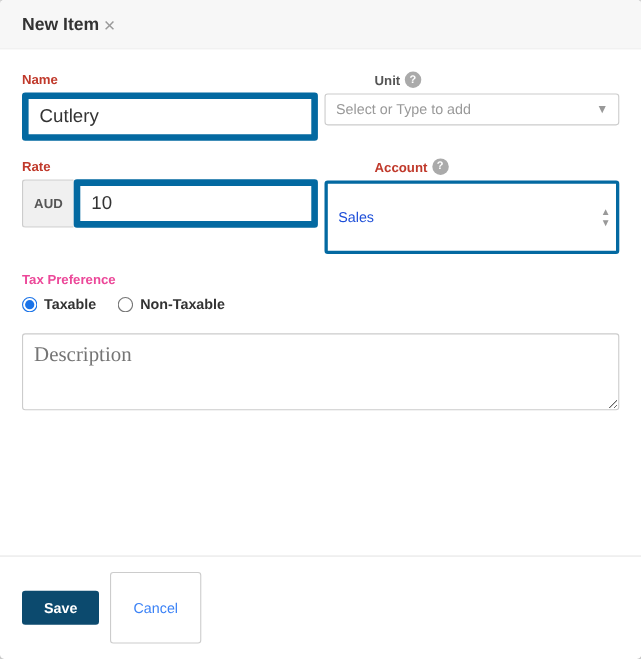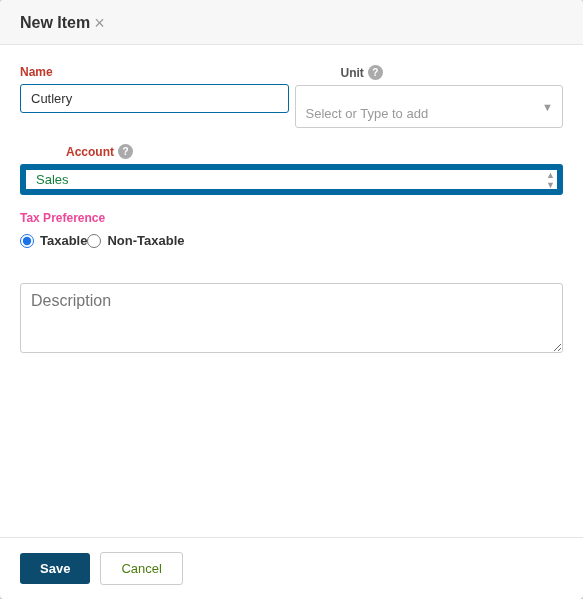--- a/index.html
+++ b/index.html
@@ -79,36 +79,36 @@
       width: 15px;
       height: 15px;
       border-radius: 50%;
       background: #aaa;
       color: #fff;
       font-size: 10px;
       font-weight: bold;
       cursor: default;
     }
     input[type="text"] {
-      border: 1px solid #0369a1;
+      border: 6px solid #0369a1;
       border-radius: 3px;
       padding: 6px 10px;
-      font-size: 13px;
+      font-size: 17px;
       color: #333;
       outline: none;
       width: 100%;
     }
     .select-wrapper {
       position: relative;
     }
     .select-wrapper select {
       width: 100%;
       border: 1px solid #ccc;
       border-radius: 3px;
-      padding: 20px 30px 6px 10px;
+      padding: 6px 30px 6px 10px;
       font-size: 13px;
       color: #999;
       background: #fff;
       appearance: none;
       -webkit-appearance: none;
       outline: none;
       cursor: pointer;
     }
     .select-arrow {
       position: absolute;
@@ -156,25 +156,25 @@
       border: 1px solid #ccc;
       border-radius: 0 3px 3px 0;
       padding: 6px 10px;
       font-size: 13px;
       color: #333;
       outline: none;
       flex: 1;
     }
     .account-select {
       width: 100%;
-      border: 6px solid #0369a1;
-      border-radius: 3px;
-      padding: 2px 10px;
-      font-size: 13px;
-      color: #15803d;
+      border: 3px solid #0369a1;
+      border-radius: 3px;
+      padding: 23px 10px;
+      font-size: 13px;
+      color: #1d4ed8;
       background: #fff;
       appearance: none;
       -webkit-appearance: none;
       outline: none;
       cursor: pointer;
     }
     .account-select-wrapper {
       position: relative;
     }
     .account-arrows {
@@ -191,71 +191,72 @@
       gap: 1px;
     }
     .tax-pref-label {
       font-size: 12px;
       color: #ec4899;
       font-weight: 600;
       margin-bottom: 8px;
     }
     .radio-group {
       display: flex;
+      gap: 20px;
       align-items: flex-start;
-      margin-bottom: 30px;
+      margin-bottom: 14px;
     }
     .radio-option {
       display: flex;
       align-items: center;
       gap: 6px;
       font-size: 13px;
       color: #333;
       cursor: pointer;
     }
     .radio-option input[type="radio"] {
       accent-color: #1a73e8;
       width: 14px;
       height: 14px;
     }
     textarea {
       width: 100%;
       border: 1px solid #ccc;
       border-radius: 3px;
       padding: 8px 10px;
-      font-size: 16px;
+      font-size: 19px;
       color: #999;
       resize: vertical;
       min-height: 70px;
       outline: none;
-      font-family: Liberation Sans, sans-serif;
+      font-family: Liberation Serif, serif;
     }
     .modal-footer {
       padding: 14px 20px;
       border-top: 1px solid #e5e5e5;
       display: flex;
       gap: 10px;
       align-items: center;
     }
     .btn-save {
       background: #0c4a6e;
       color: #fff;
       border: none;
       border-radius: 3px;
       padding: 8px 20px;
       font-size: 13px;
       font-weight: 600;
       cursor: pointer;
     }
     .btn-cancel {
       background: #fff;
-      color: #4d7c0f;
-      border: 1px solid #ccc;
-      border-radius: 3px;
-      padding: 8px 20px;
+      color: #3b82f6;
+      border: 1px solid #ccc;
+      border-radius: 3px;
+      padding: 24px 20px;
       font-size: 13px;
       cursor: pointer;
     }
     .red-lbl {
       font-size: 12px;
       color: #c0392b;
       font-weight: 600;
       margin-bottom: 5px;
       display: block;
     }
@@ -290,20 +291,27 @@
           <select>
             <option value="" disabled="" selected="">Select or Type to add</option>
           </select>
           <span class="select-arrow">▼</span>
         </div>
       </div>
     </div>
 
 
     <div class="form-row">
+      <div class="form-group">
+        <span class="red-lbl">Rate</span>
+        <div class="rate-group">
+          <span class="currency-badge">AUD</span>
+          <input type="text" class="rate-input" value="10" style="">
+        </div>
+      </div>
       <div class="form-group">
         <div class="label-with-help">
           <span class="red-lbl" style="margin-bottom:0;text-align:center;">Account</span>
           <span class="help-icon">?</span>
         </div>
         <div class="account-select-wrapper">
           <select class="account-select has-value">
             <option value="sales" selected="">Sales</option>
           </select>
           <div class="account-arrows">

